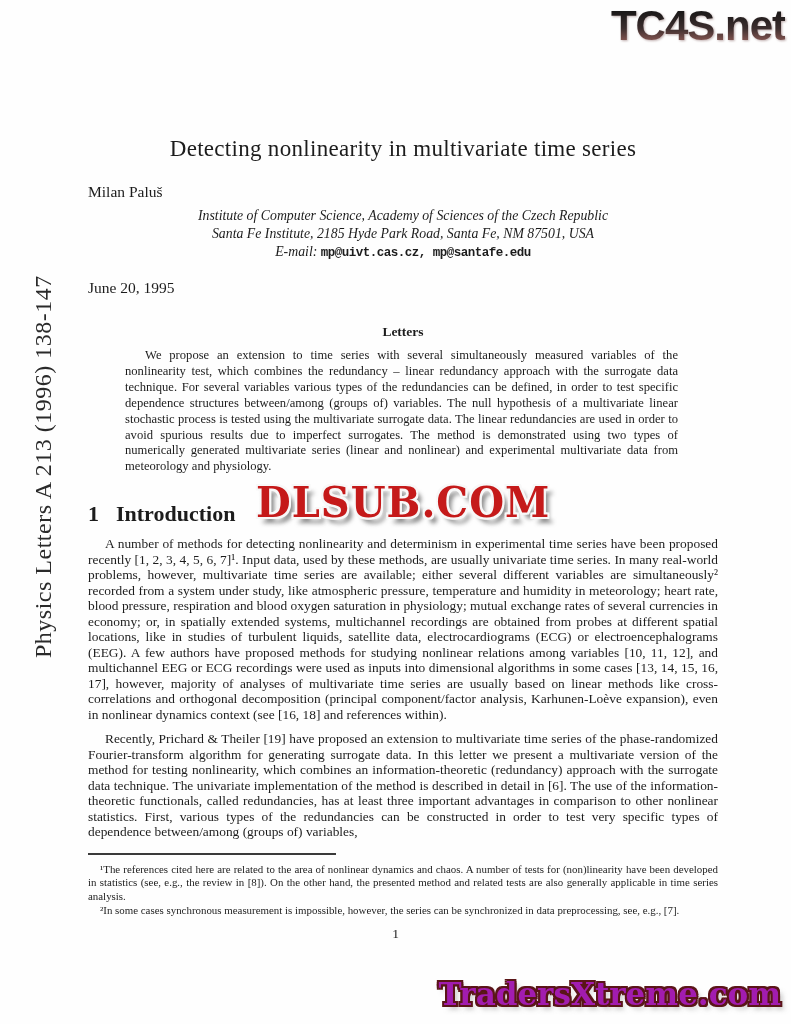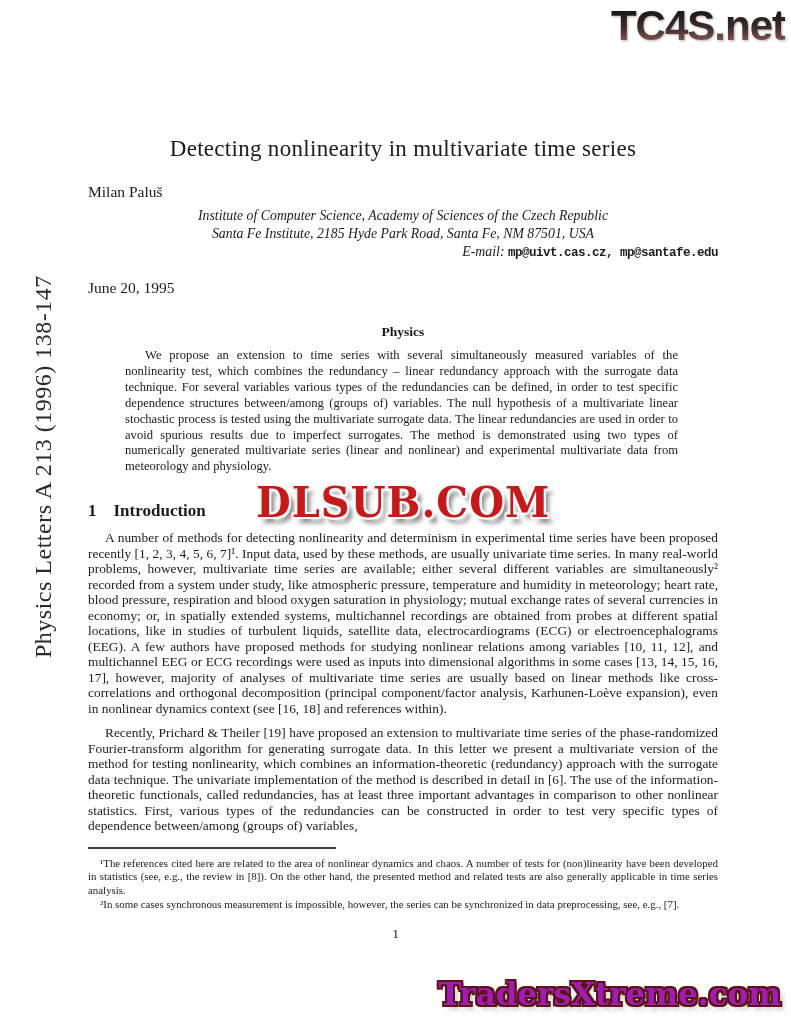--- a/index.html
+++ b/index.html
@@ -86,21 +86,21 @@
     text-align:left;
     font-size:15.5px;
   }
   .affiliations{
     margin-top:6px;
     text-align:center;
     font-style:italic;
     font-size:13.8px;
     line-height:18px;
   }
-  .email-line{font-style:italic;font-size:13.8px;text-align:right;}
+  .email-line{font-style:italic;font-size:13.8px;}
   .email-addr{
     font-style:normal;
     font-family:"Liberation Mono", monospace;
     font-size:12.5px;
     font-weight:bold;
     letter-spacing:-0.5px;
   }
   .date{
     margin-top:17px;
     font-size:15.5px;
@@ -113,21 +113,21 @@
   }
   .abstract-body{
     margin:8px 40px 0 37px;
     font-size:12.6px;
     line-height:15.9px;
     text-align:justify;
     text-indent:20px;
   }
   .section-heading{
     margin-top:26px;
-    font-size:17px;
+    font-size:22px;
     font-weight:bold;
   }
   .section-number{margin-right:17px;}
   .body-par{
     margin:9px 0 0 0;
     font-size:13.4px;
     line-height:15.5px;
     text-align:justify;
     text-indent:17px;
   }
@@ -173,21 +173,21 @@
       <div>Institute of Computer Science, Academy of Sciences of the Czech Republic</div>
       <div>Santa Fe Institute, 2185 Hyde Park Road, Santa Fe, NM 87501, USA</div>
       <div class="email-line">
         <span>E-mail:</span>
         <span class="email-addr">mp@uivt.cas.cz, mp@santafe.edu</span>
       </div>
     </div>
 
     <div class="date">June 20, 1995</div>
 
-    <div class="abstract-heading">Physics</div>
+    <div class="abstract-heading">Letters</div>
 
     <p class="abstract-body">We propose an extension to time series with several simultaneously measured variables of the nonlinearity test, which combines the redundancy – linear redundancy approach with the surrogate data technique. For several variables various types of the redundancies can be defined, in order to test specific dependence structures between/among (groups of) variables. The null hypothesis of a multivariate linear stochastic process is tested using the multivariate surrogate data. The linear redundancies are used in order to avoid spurious results due to imperfect surrogates. The method is demonstrated using two types of numerically generated multivariate series (linear and nonlinear) and experimental multivariate data from meteorology and physiology.</p>
 
     <div class="section-heading">
       <span class="section-number">1</span><span>Introduction</span>
     </div>
 
     <p class="body-par">A number of methods for detecting nonlinearity and determinism in experimental time series have been proposed recently [1, 2, 3, 4, 5, 6, 7]¹. Input data, used by these methods, are usually univariate time series. In many real-world problems, however, multivariate time series are available; either several different variables are simultaneously² recorded from a system under study, like atmospheric pressure, temperature and humidity in meteorology; heart rate, blood pressure, respiration and blood oxygen saturation in physiology; mutual exchange rates of several currencies in economy; or, in spatially extended systems, multichannel recordings are obtained from probes at different spatial locations, like in studies of turbulent liquids, satellite data, electrocardiograms (ECG) or electroencephalograms (EEG). A few authors have proposed methods for studying nonlinear relations among variables [10, 11, 12], and multichannel EEG or ECG recordings were used as inputs into dimensional algorithms in some cases [13, 14, 15, 16, 17], however, majority of analyses of multivariate time series are usually based on linear methods like cross-correlations and orthogonal decomposition (principal component/factor analysis, Karhunen-Loève expansion), even in nonlinear dynamics context (see [16, 18] and references within).</p>
 
     <p class="body-par">Recently, Prichard &amp; Theiler [19] have proposed an extension to multivariate time series of the phase-randomized Fourier-transform algorithm for generating surrogate data. In this letter we present a multivariate version of the method for testing nonlinearity, which combines an information-theoretic (redundancy) approach with the surrogate data technique. The univariate implementation of the method is described in detail in [6]. The use of the information-theoretic functionals, called redundancies, has at least three important advantages in comparison to other nonlinear statistics. First, various types of the redundancies can be constructed in order to test very specific types of dependence between/among (groups of) variables,</p>

